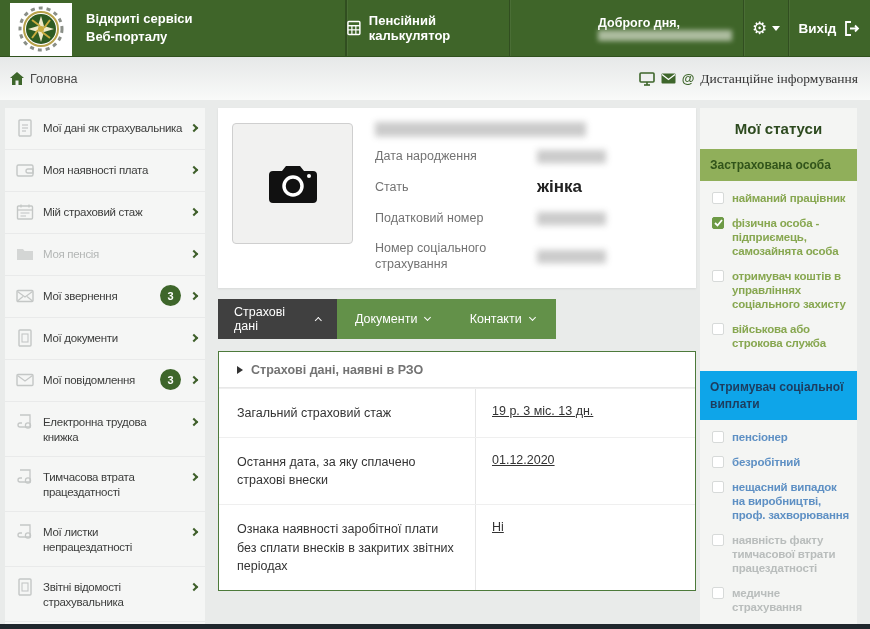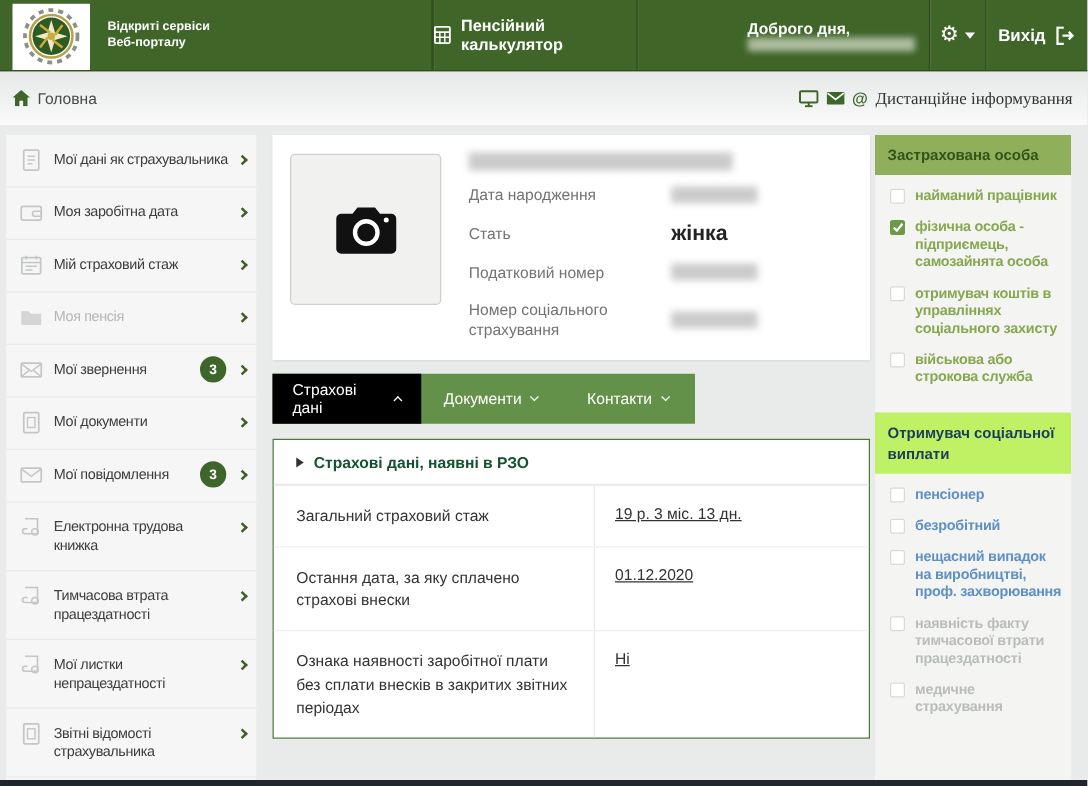--- a/index.html
+++ b/index.html
@@ -5,21 +5,21 @@
   * { margin:0; padding:0; box-sizing:border-box; }
   html,body { width:870px; height:629px; overflow:hidden; }
   body { font-family:"Liberation Sans","DejaVu Sans",sans-serif; background:#e9ebea; position:relative; }
 
   
   header { height:57px; background:#3f6529; display:flex; align-items:stretch; border-bottom:1px solid #30511d; position:relative; }
   .hsec { display:flex; align-items:center; }
   .hsec.sep { border-left:1px solid rgba(0,0,0,.22); box-shadow:inset 1px 0 0 rgba(255,255,255,.06); }
   .brand { width:345px; padding-left:10px; gap:14px; }
   .logo-box { width:62px; height:53px; background:#fff; display:flex; align-items:center; justify-content:center; margin-top:2px; flex:0 0 auto; }
-  .brand-title { color:#fff; font-weight:bold; font-size:10px; line-height:1.35; }
+  .brand-title { color:#fff; font-weight:bold; font-size:13px; line-height:1.35; }
   .calc { width:163px; justify-content:space-between; gap:8px; color:#fff; font-weight:bold; font-size:13px; }
   .greet { width:234px; flex-direction:column; align-items:flex-start; justify-content:center; padding-left:88px; }
   .greet-line { color:#fff; font-weight:bold; font-size:12.5px; }
   .blur-name { color:#c8d2bd; font-size:10px; letter-spacing:-1px; filter:blur(2.5px); opacity:.8; white-space:nowrap; overflow:hidden; max-width:140px; }
   .gearsec { width:45px; justify-content:center; gap:5px; color:#fff; cursor:pointer; }
   .gear-glyph { font-size:17px; font-family:"DejaVu Sans",sans-serif; }
   .caret-down { width:0; height:0; border-left:4px solid transparent; border-right:4px solid transparent; border-top:5px solid #fff; }
   .exitsec { flex:1; justify-content:center; gap:8px; color:#fff; font-weight:bold; font-size:13.5px; cursor:pointer; }
 
   
@@ -45,38 +45,38 @@
   .pfields { flex:1; padding-top:2px; }
   .pname { font-weight:bold; font-size:13px; margin-bottom:12px; }
   .prow { display:grid; grid-template-columns:150px 1fr; gap:0 12px; margin-bottom:13px; align-items:center; }
   .plabel { font-size:12.5px; color:#737373; line-height:1.3; }
   .pvalue { font-size:17px; font-weight:bold; color:#222; }
   .redacted { color:#8b8b8b; filter:blur(3px); opacity:.45; font-weight:normal; letter-spacing:-1px; font-size:11px; }
   .pname.redacted { font-size:12px; }
 
   .tabbar { margin-top:11px; width:338px; background:#639149; display:flex; height:40px; }
   .tab { display:flex; align-items:center; justify-content:center; gap:8px; color:#fff; font-size:12.5px; cursor:pointer; padding:0 16px; }
-  .tab.active { background:#000000; font-weight:normal; }
+  .tab.active { background:#404040; font-weight:normal; }
   .tchev { width:5px; height:5px; border-right:1.5px solid #fff; border-bottom:1.5px solid #fff; transform:rotate(45deg); margin-top:-3px; }
   .tchev.up { transform:rotate(-135deg); margin-top:3px; }
 
   .ipanel { margin-top:12px; background:#fff; border:1px solid #4d7a3b; }
-  .ipanel-head { display:flex; align-items:center; gap:8px; padding:11px 14px 10px 18px; font-weight:bold; font-size:12.5px; color:#14532d; border-bottom:1px solid #e8e8e8; }
+  .ipanel-head { display:flex; align-items:center; gap:8px; padding:11px 14px 10px 18px; font-weight:bold; font-size:12.5px; color:#737373; border-bottom:1px solid #e8e8e8; }
   .tri-right { width:0; height:0; border-top:4px solid transparent; border-bottom:4px solid transparent; border-left:6px solid #333; }
   .irow { display:grid; grid-template-columns:256px 1fr; border-top:1px solid #efefef; }
   .irow:first-of-type { border-top:none; }
   .ilabel { padding:15px 14px 15px 18px; font-size:12.5px; color:#333; line-height:1.45; }
   .ivalue { padding:15px 14px 15px 16px; font-size:12.5px; color:#333; border-left:1px solid #e6e6e6;text-decoration:underline; }
 
   
   aside { position:absolute; left:700px; top:108px; width:157px; bottom:5px; background:#f4f5f3; overflow:hidden; }
   .st-title { text-align:center; font-size:15px; font-weight:bold; color:#2d4a1f; padding:12px 0 12px; }
   .shead { padding:8px 10px; font-weight:bold; font-size:12px; line-height:1.35; }
   .shead.green { background:#90af5a; color:#31541a; }
-  .shead.blue { background:#bef264; color:#1d3c5e; }
+  .shead.blue { background:#0ea5e9; color:#1d3c5e; }
   .sitems { padding:10px 6px 10px 12px; }
   .stitem { display:flex; gap:8px; margin-bottom:11px; cursor:pointer; align-items:flex-start; }
   .cb { width:12px; height:12px; background:#fff; border:1px solid #d7dad9; border-radius:2px; flex:0 0 auto; margin-top:1px; display:flex; align-items:center; justify-content:center; }
   .cb.checked { background:#6d9a45; border-color:#6d9a45; }
   .stlabel { font-size:11.5px; font-weight:bold; line-height:1.22; letter-spacing:-.2px; }
   .g .stlabel { color:#87a750; }
   .b .stlabel { color:#5e90c4; }
   .muted .stlabel { color:#b9bdbc; }
 
   .footer-strip { position:absolute; left:0; right:0; bottom:0; height:5px; background:#1f262c; }
@@ -164,21 +164,21 @@
         <line x1="7" y1="13" x2="11" y2="13" stroke="currentColor" stroke-width="1.2"></line>
       </svg>
     <span class="slabel">Мої дані як страхувальника</span>
     <span class="chev"></span>
   </div>
   <div class="sitem">
     <svg class="sicon" viewBox="0 0 20 20">
         <rect x="2" y="5" width="16" height="11" rx="1.5" fill="none" stroke="currentColor" stroke-width="1.4"></rect>
         <path d="M13 9 h5 v4 h-5 a2 2 0 0 1 0-4z" fill="none" stroke="currentColor" stroke-width="1.3"></path>
       </svg>
-    <span class="slabel">Моя заробітна дата</span>
+    <span class="slabel">Моя наявності плата</span>
     <span class="chev"></span>
   </div>
   <div class="sitem">
     <svg class="sicon" viewBox="0 0 20 20">
         <rect x="2.5" y="4" width="15" height="13" rx="1" fill="none" stroke="currentColor" stroke-width="1.4"></rect>
         <line x1="2.5" y1="8" x2="17.5" y2="8" stroke="currentColor" stroke-width="1.3"></line>
         <line x1="6" y1="2.5" x2="6" y2="5.5" stroke="currentColor" stroke-width="1.3"></line>
         <line x1="14" y1="2.5" x2="14" y2="5.5" stroke="currentColor" stroke-width="1.3"></line>
         <line x1="5.5" y1="11" x2="14.5" y2="11" stroke="currentColor" stroke-width="1.1"></line>
         <line x1="5.5" y1="14" x2="11" y2="14" stroke="currentColor" stroke-width="1.1"></line>
@@ -317,20 +317,21 @@
       <div class="ivalue">01.12.2020</div>
     </div>
     <div class="irow">
       <div class="ilabel">Ознака наявності заробітної плати без сплати внесків в закритих звітних періодах</div>
       <div class="ivalue">Ні</div>
     </div>
   </section>
 </main>
 
 <aside>
+  <div class="st-title">Мої статуси</div>
 
   <div class="shead green">Застрахована особа</div>
   <div class="sitems">
     <label class="stitem g">
       <span class="cb"></span>
       <span class="stlabel">найманий працівник</span>
     </label>
     <label class="stitem g">
       <span class="cb checked">
         <svg width="9" height="8" viewBox="0 0 9 8">

